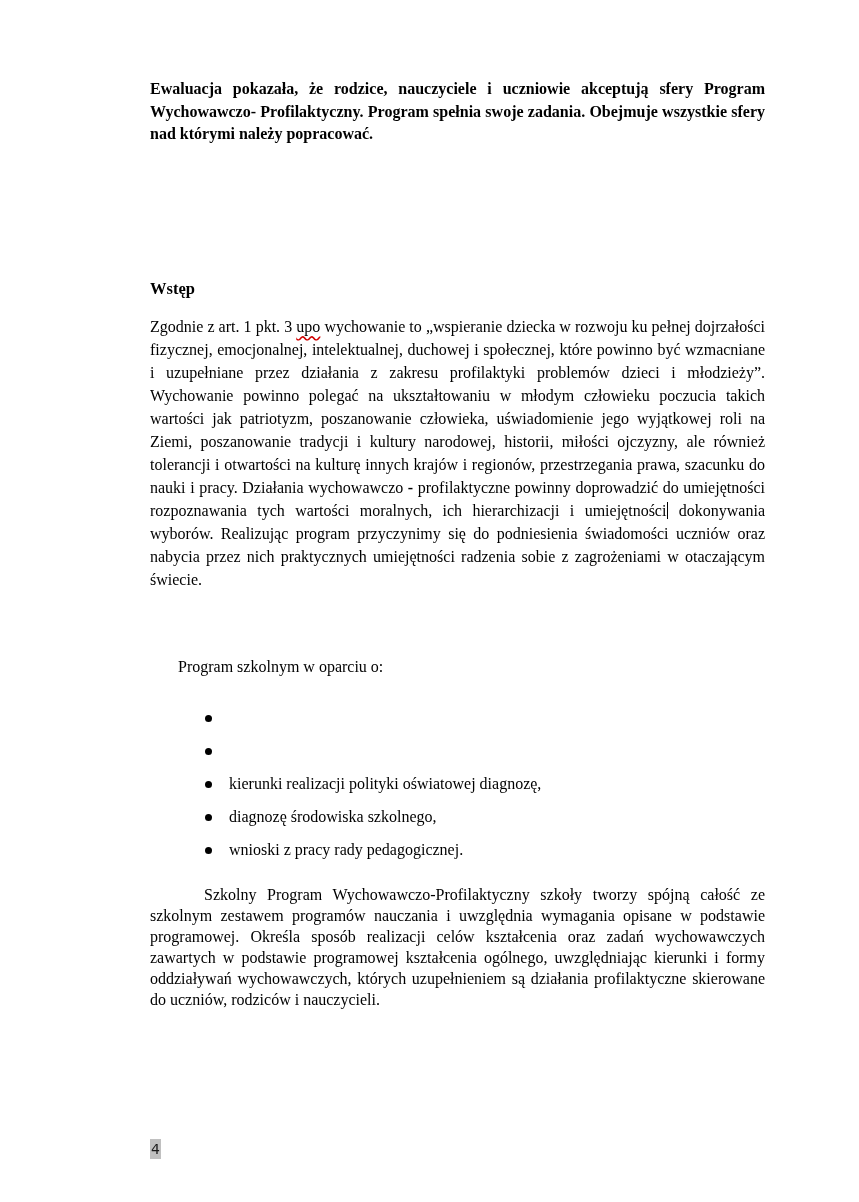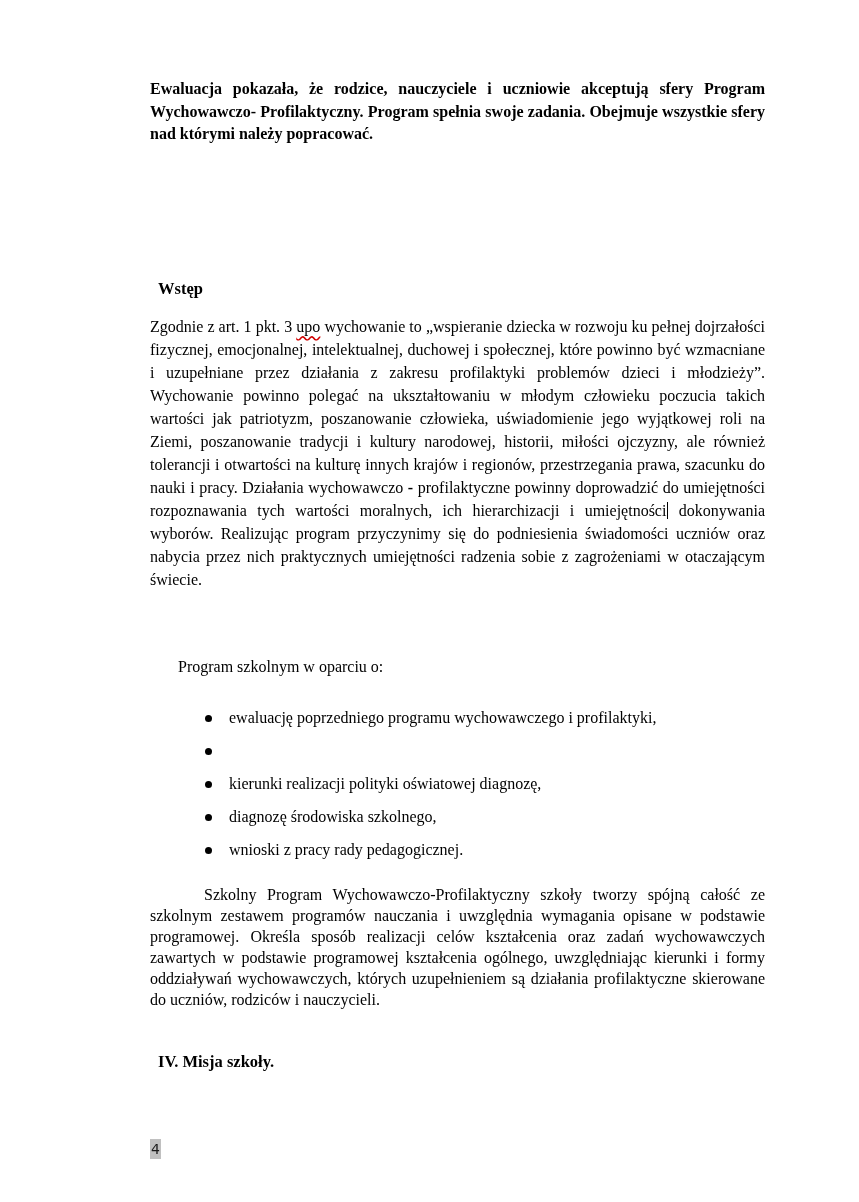--- a/index.html
+++ b/index.html
@@ -2,21 +2,21 @@
 <html><head>
   <meta charset="utf-8">
   <style>
     html, body { margin: 0; padding: 0; background: #ffffff; }
     body { width: 859px; height: 1202px; position: relative; overflow: hidden;
            font-family: "Liberation Serif", "DejaVu Serif", serif; color: #000; }
     .page { position: absolute; left: 0; top: 0; width: 859px; height: 1202px; background: #fff; }
     .block { position: absolute; left: 150px; width: 615px; font-size: 16px; }
     .just { text-align: justify; text-align-last: left; }
     .summary { top: 78px; font-weight: bold; line-height: 22.5px; }
-    .heading { font-weight: bold; font-size: 16.5px; margin-left: 8px; }
+    .heading { font-weight: bold; font-size: 16.5px; }
     .h-wstep { top: 279px; }
     .intro { top: 315px; line-height: 23px; }
     .caret { display: inline-block; width: 1px; height: 17px; background: #000; vertical-align: -3px; margin-left: 1px; }
     .misspelled { text-decoration: underline wavy #d00000; text-decoration-skip-ink: none; text-underline-offset: 3px; }
     .bold-dash { font-weight: bold; }
     .basis-label { top: 656px; left: 178px; width: 587px; line-height: 22px; }
     .bullets { position: absolute; left: 202px; top: 707px; width: 563px; margin: 0; padding: 0; list-style: none; font-size: 16px; }
     .bullets li { position: relative; height: 33px; line-height: 22px; padding-left: 27px; }
     .bullet-dot { position: absolute; left: 3px; top: 8px; width: 7px; height: 7px; border-radius: 50%; background: #000; }
     .program-desc { top: 884px; line-height: 21px; }
@@ -36,25 +36,24 @@
     <span>Obejmuje wszystkie sfery nad którymi należy popracować.</span>
   </div>
 
   <div class="block heading h-wstep">Wstęp</div>
 
   <div class="block just intro"><span>Zgodnie z art. 1 pkt. 3 </span><span class="misspelled">upo</span><span> wychowanie to „wspieranie dziecka w rozwoju ku pełnej dojrzałości fizycznej, emocjonalnej, intelektualnej, duchowej i społecznej, które powinno być wzmacniane i uzupełniane przez działania z zakresu profilaktyki problemów dzieci i młodzieży”. Wychowanie powinno polegać na ukształtowaniu w młodym człowieku poczucia takich wartości jak patriotyzm, poszanowanie człowieka, uświadomienie jego wyjątkowej roli na Ziemi, poszanowanie tradycji i kultury narodowej, historii, miłości ojczyzny, ale również tolerancji i otwartości na kulturę innych krajów i regionów, przestrzegania prawa, szacunku do nauki i pracy. Działania wychowawczo </span><span class="bold-dash">-</span><span> profilaktyczne powinny doprowadzić do umiejętności rozpoznawania tych wartości moralnych, ich hierarchizacji i umiejętności</span><span class="caret"></span><span> dokonywania wyborów. Realizując program przyczynimy się do podniesienia świadomości uczniów oraz nabycia przez nich praktycznych umiejętności radzenia sobie z zagrożeniami w otaczającym świecie.</span></div>
 
   <div class="block basis-label">Program szkolnym w oparciu o:</div>
 
   <ul class="bullets">
-    <li><span class="bullet-dot"></span><span>ewaluację poprzedniego programu wychowawczego i profilaktyki,</span></li>
+    <li><span class="bullet-dot"></span></li>
     <li><span class="bullet-dot"></span></li>
     <li><span class="bullet-dot"></span><span>kierunki realizacji polityki oświatowej diagnozę,</span></li>
     <li><span class="bullet-dot"></span><span>diagnozę środowiska szkolnego,</span></li>
     <li><span class="bullet-dot"></span><span>wnioski z pracy rady pedagogicznej.</span></li>
   </ul>
 
   <div class="block just program-desc"><span class="indent"></span><span>Szkolny Program Wychowawczo-Profilaktyczny szkoły tworzy spójną całość ze szkolnym zestawem programów nauczania i uwzględnia wymagania opisane w podstawie programowej. Określa sposób realizacji celów kształcenia oraz zadań wychowawczych zawartych w podstawie programowej kształcenia ogólnego, uwzględniając kierunki i formy oddziaływań wychowawczych, których uzupełnieniem są działania profilaktyczne skierowane do uczniów, rodziców i nauczycieli.</span></div>
 
-  <div class="block heading h-misja">IV. Misja szkoły.</div>
 
   <div class="page-number">4</div>
 </div>
 
 </body></html>

